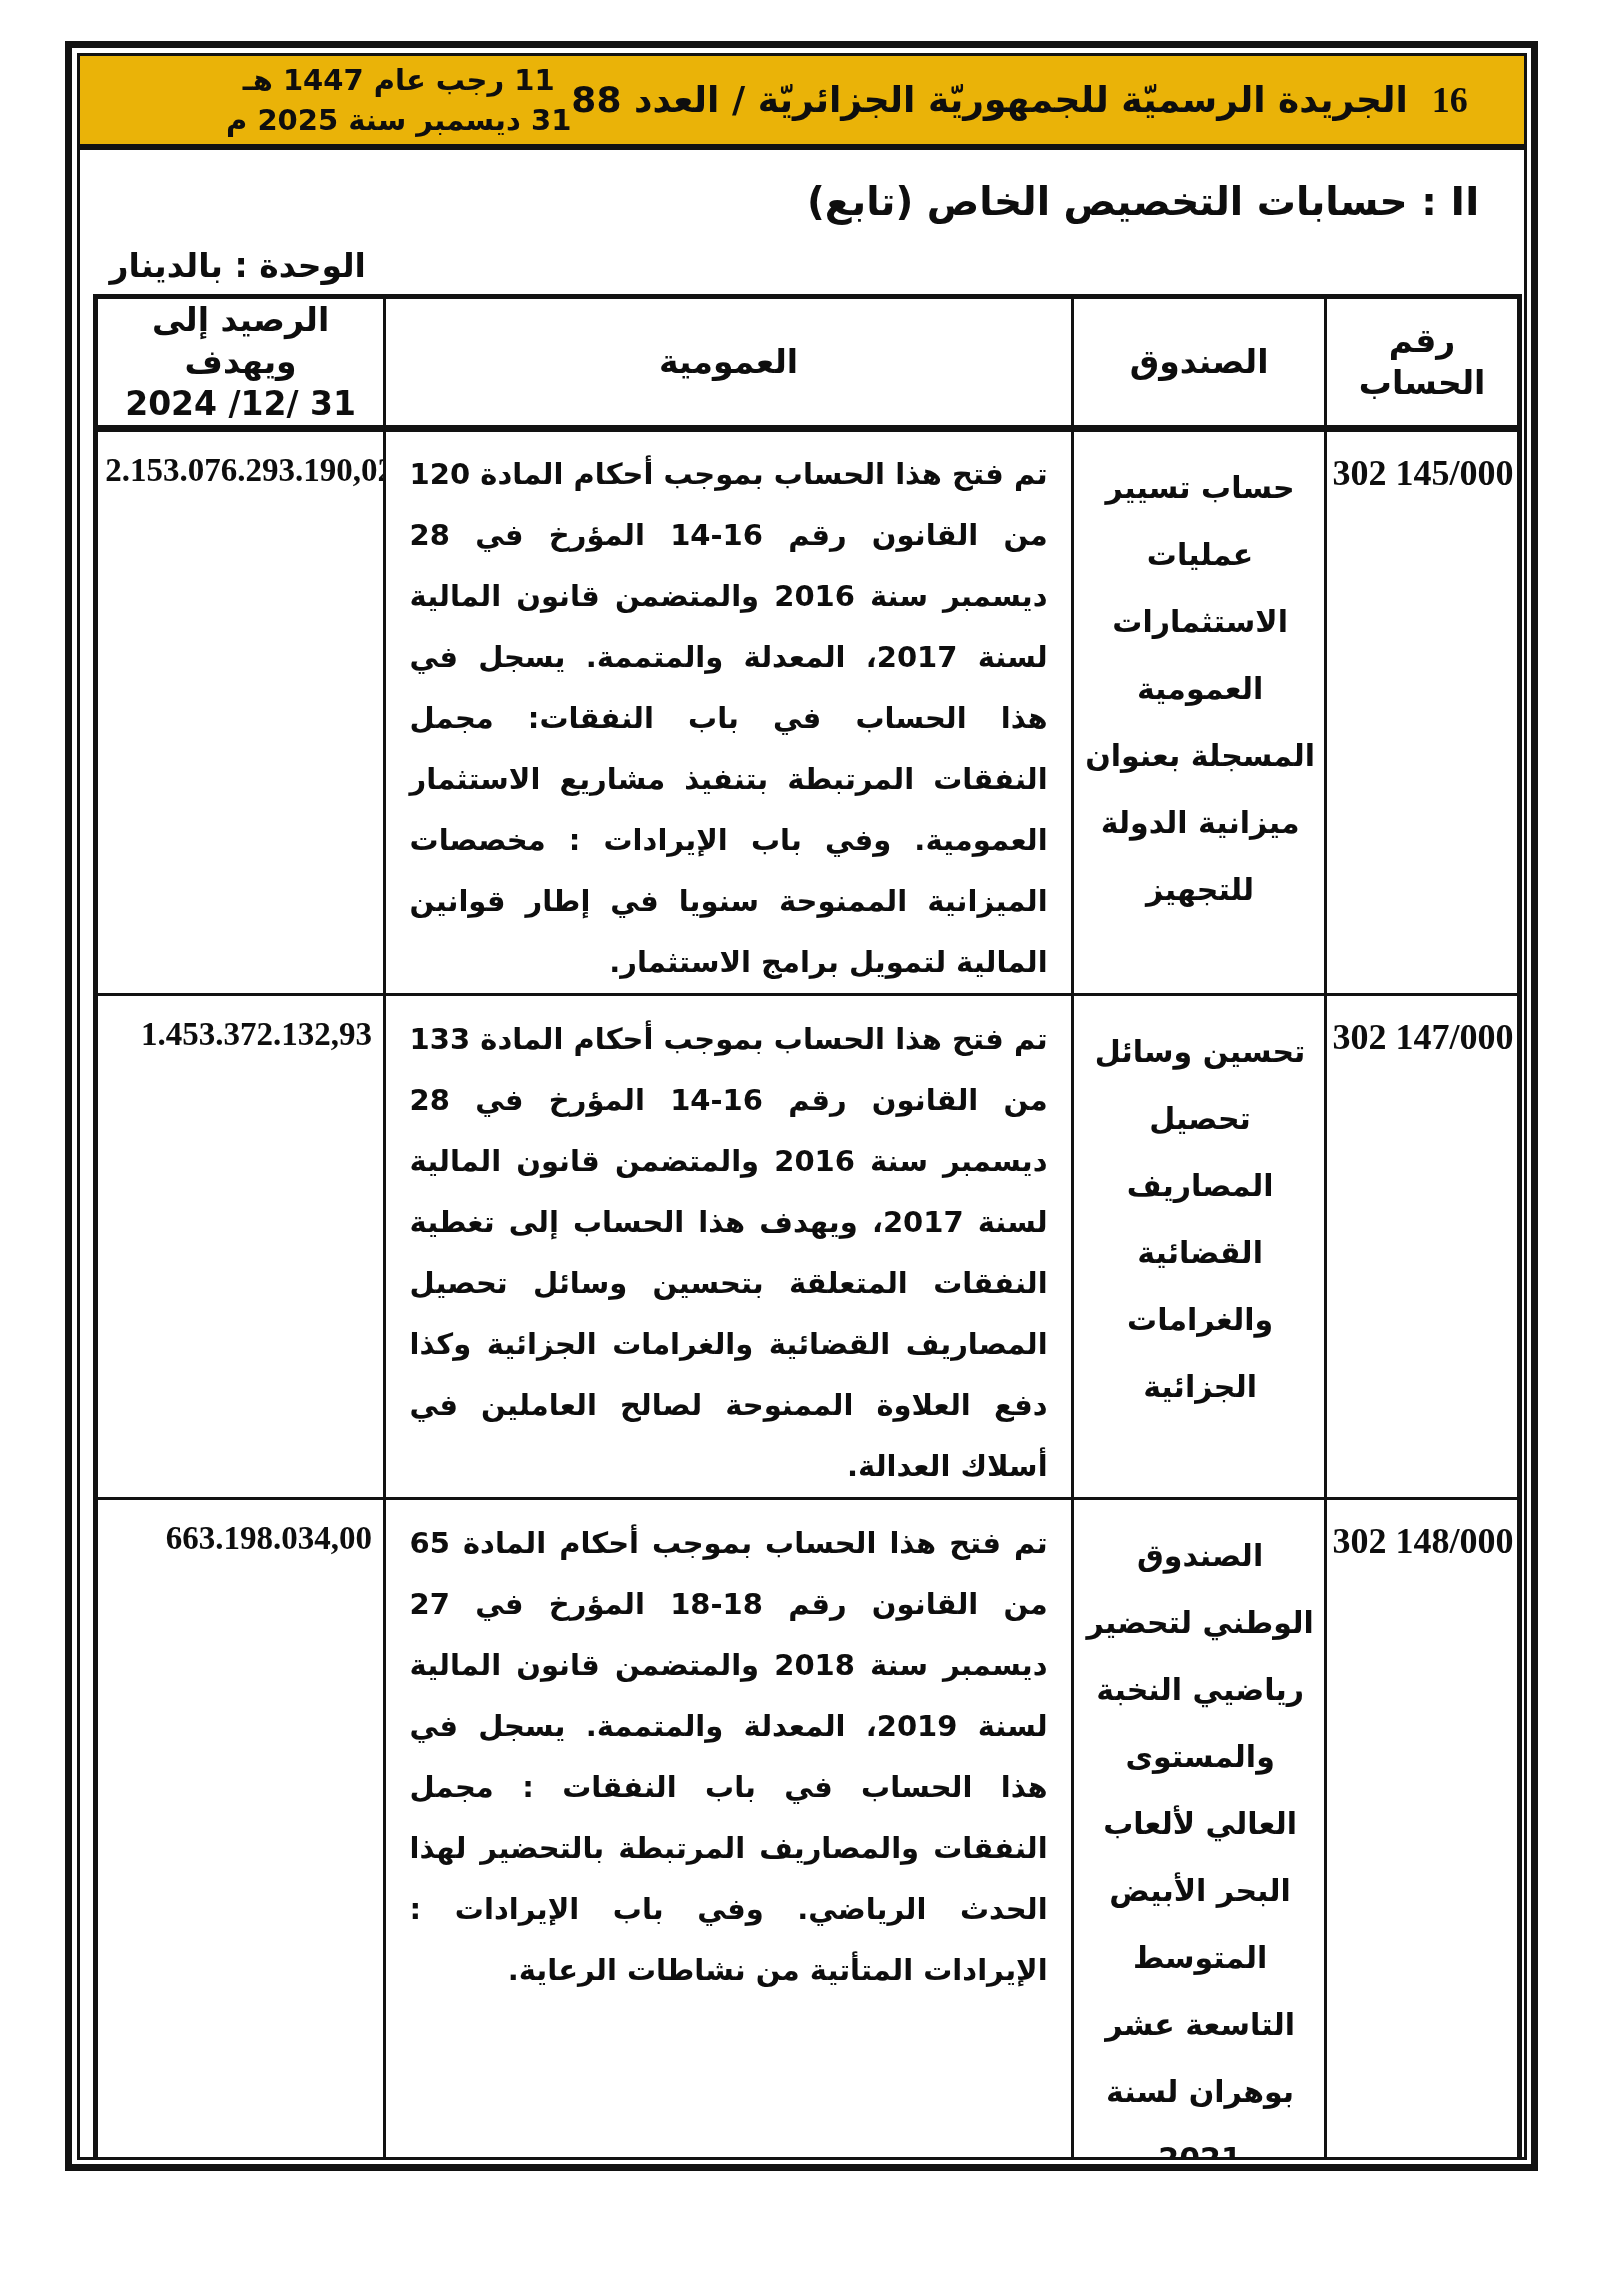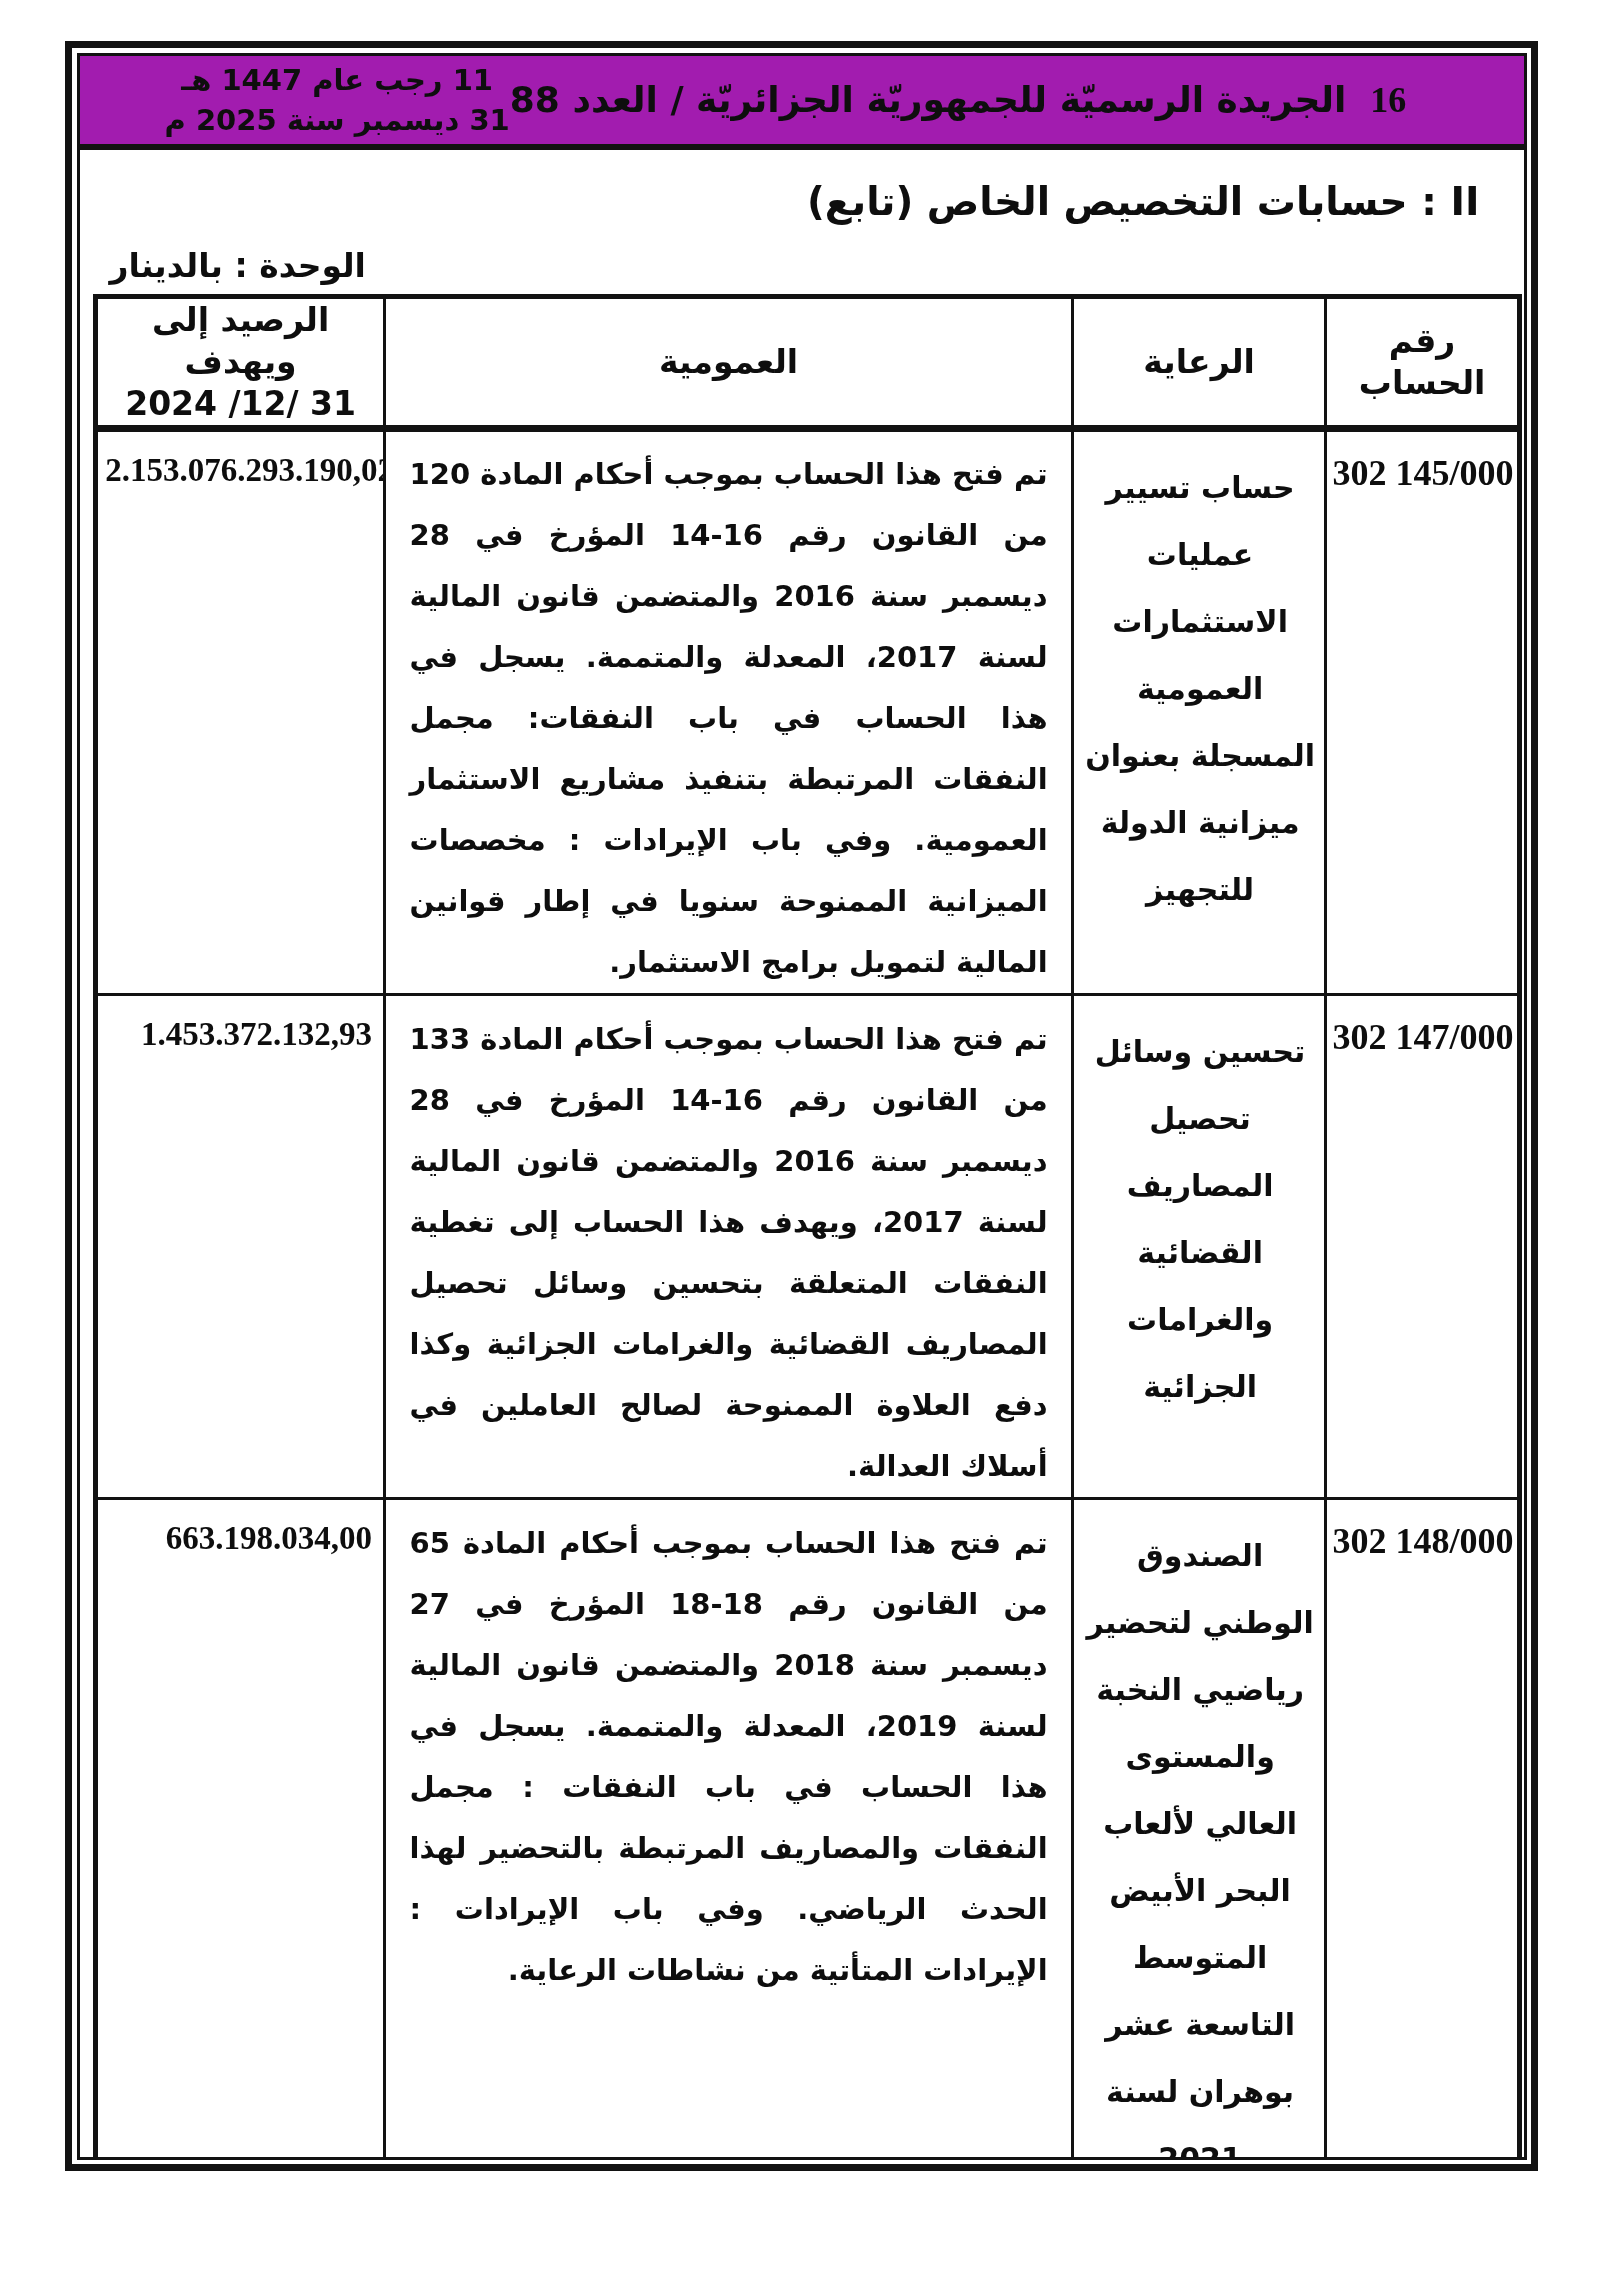--- a/index.html
+++ b/index.html
@@ -26,26 +26,26 @@
   .frame-inner {
     width: 100%;
     height: 100%;
     border: 3.6px solid #121212;
     box-sizing: border-box;
     position: relative;
     overflow: hidden;
   }
   .masthead {
     height: 88px;
-    background: #a21caf;
+    background: #eab308;
     border-bottom: 6.3px solid #121212;
     box-sizing: content-box;
     display: flex;
     align-items: center;
-    justify-content: center;
+    justify-content: flex-end;
     padding: 0 43px 0 23.5px;
   }
   .masthead-dates {
     direction: rtl;
     text-align: center;
     font-weight: bold;
     font-size: 29px;
     line-height: 40px;
     white-space: nowrap;
   }
@@ -175,21 +175,21 @@
         <col class="c-titles">
         <col class="c-account">
       </colgroup>
       <thead>
         <tr>
           <th>
             <div>الرصيد إلى ويهدف</div>
             <div>31 /12/ 2024</div>
           </th>
           <th>العمومية</th>
-          <th>الرعاية</th>
+          <th>الصندوق</th>
           <th>رقم الحساب</th>
         </tr>
       </thead>
       <tbody>
         <tr class="row-1">
           <td class="cell-balance">2.153.076.293.190,02</td>
           <td class="cell-content">تم فتح هذا الحساب بموجب أحكام المادة 120 من القانون رقم 16-14 المؤرخ في 28 ديسمبر سنة 2016 والمتضمن قانون المالية لسنة 2017، المعدلة والمتممة. يسجل في هذا الحساب في باب النفقات: مجمل النفقات المرتبطة بتنفيذ مشاريع الاستثمار العمومية. وفي باب الإيرادات : مخصصات الميزانية الممنوحة سنويا في إطار قوانين المالية لتمويل برامج الاستثمار.</td>
           <td class="cell-titles">حساب تسيير عمليات الاستثمارات العمومية المسجلة بعنوان ميزانية الدولة للتجهيز</td>
           <td class="cell-account">302 145/000</td>
         </tr>

